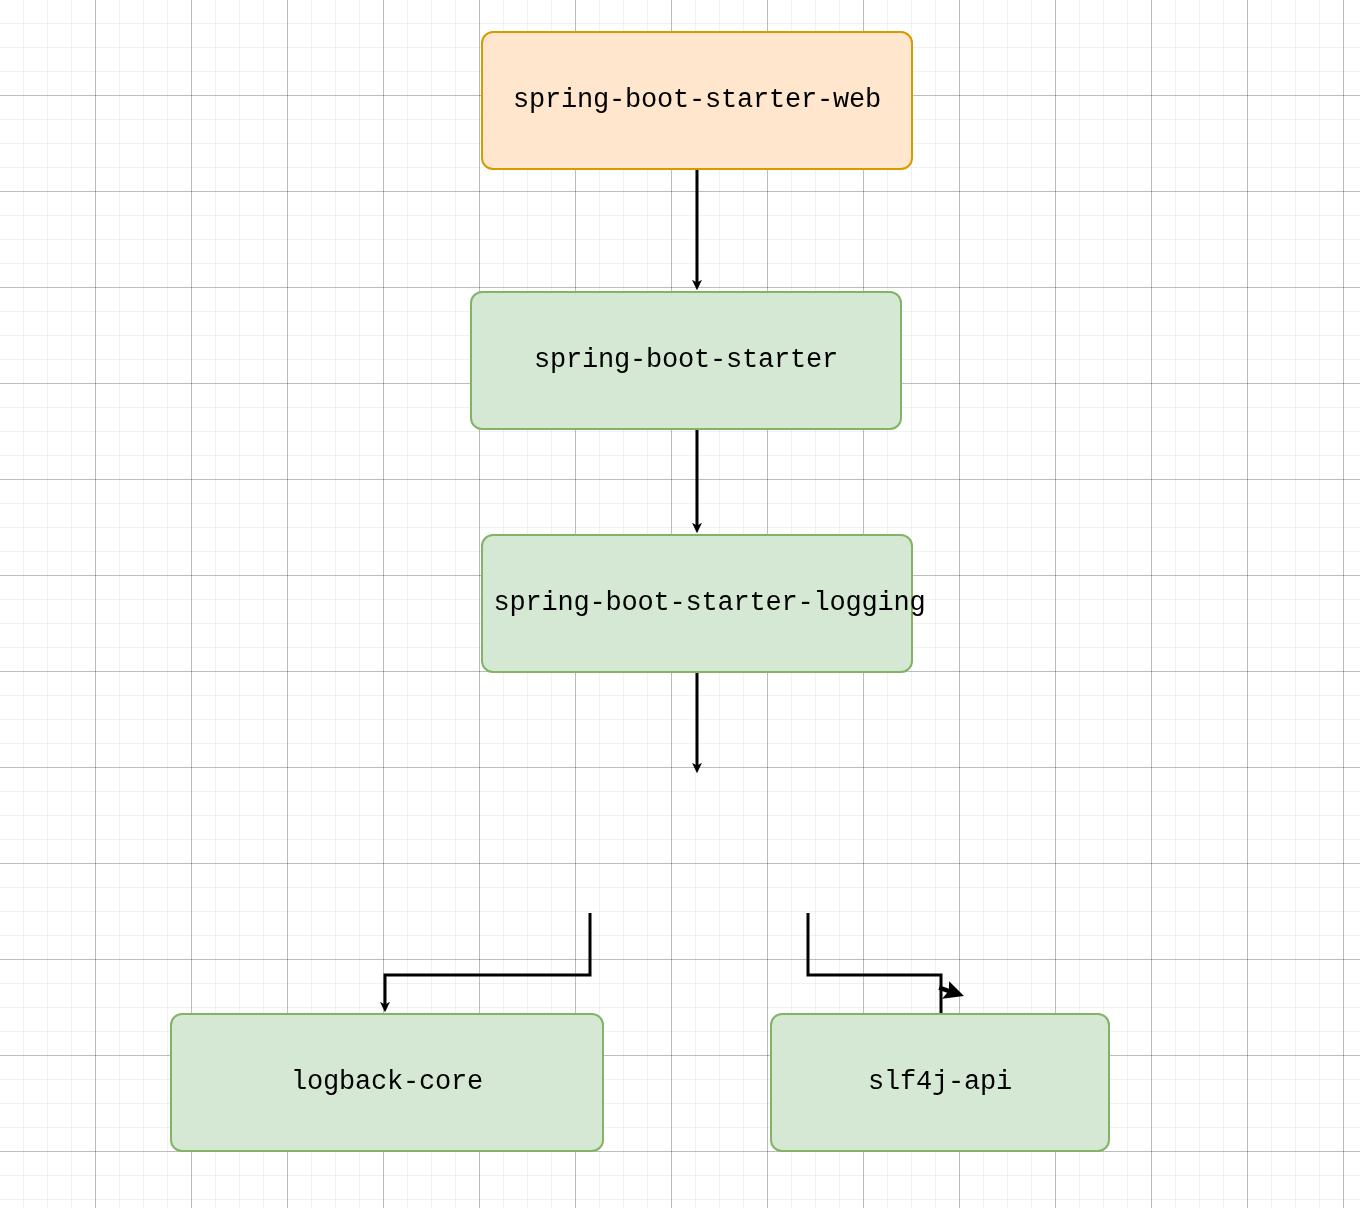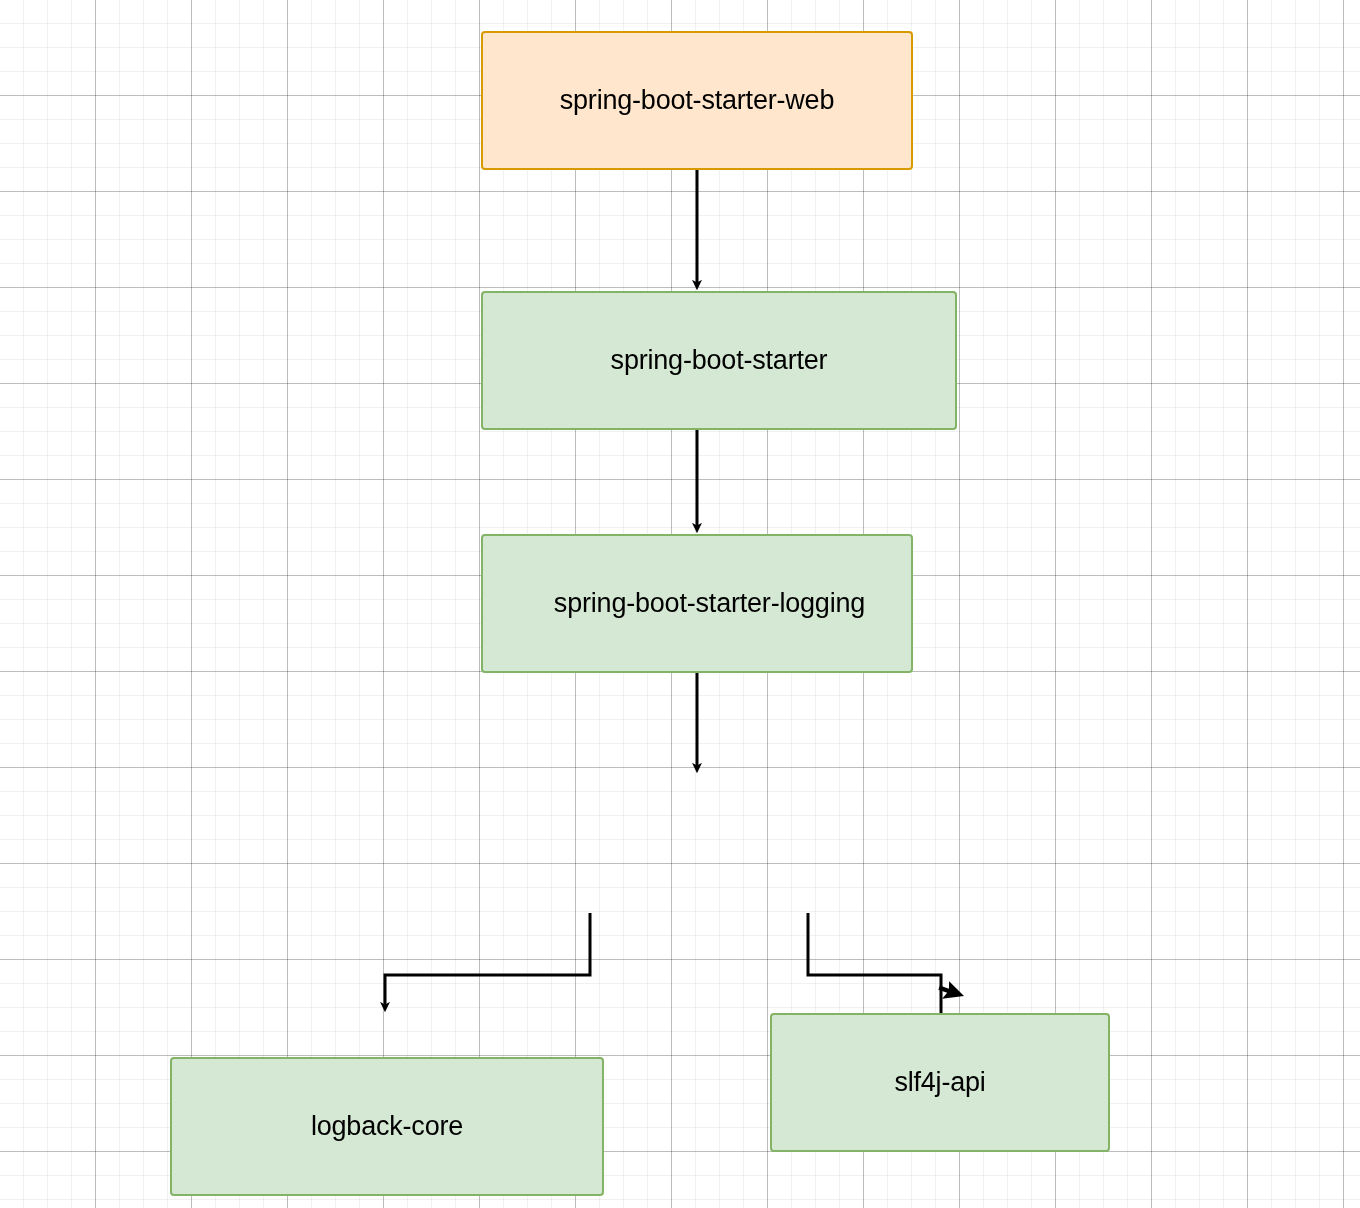--- a/index.html
+++ b/index.html
@@ -37,27 +37,28 @@
     position: absolute;
     left: 0;
     top: 0;
     width: 1360px;
     height: 1208px;
     pointer-events: none;
   }
   .node {
     position: absolute;
     box-sizing: border-box;
-    border-radius: 4px;
+    border-radius: 12px;
     border-width: 2px;
     border-style: solid;
     display: flex;
     align-items: center;
     justify-content: center;
     text-align: center;
+    font-family: Liberation Mono, monospace;
   }
   .node-label {
     font-size: 27px;
     line-height: 1.2;
     color: #000000;
     letter-spacing: -0.2px;
     white-space: nowrap;
   }
   #cursor {
     position: absolute;
@@ -82,30 +83,30 @@
         <path d="M 697 673 L 697 768" marker-end="url(#arrow)"></path>
         <path d="M 590 913 L 590 975 L 385 975 L 385 1007" marker-end="url(#arrow)"></path>
         <path d="M 808 913 L 808 975 L 941 975 L 941 1013"></path>
       </g>
   </svg>
 
   <div class="node" style="left: 481px; top: 31px; width: 432px; height: 139px; background: rgb(255, 230, 204); border-color: rgb(215, 155, 0);">
     <span class="node-label">spring-boot-starter-web</span>
   </div>
 
-  <div class="node" style="left: 481px; top: 291px; width: 476px; height: 139px; background: rgb(213, 232, 212); border-color: rgb(130, 179, 102);">
+  <div class="node" style="left: 470px; top: 291px; width: 432px; height: 139px; background: rgb(213, 232, 212); border-color: rgb(130, 179, 102);">
     <span class="node-label">spring-boot-starter</span>
   </div>
 
   <div class="node" style="left: 481px; top: 534px; width: 432px; height: 139px; background: rgb(213, 232, 212); border-color: rgb(130, 179, 102); padding-left: 25px;">
     <span class="node-label">spring-boot-starter-logging</span>
   </div>
 
 
-  <div class="node" style="left: 170px; top: 1013px; width: 434px; height: 139px; background: rgb(213, 232, 212); border-color: rgb(130, 179, 102); margin-top: 44px;">
+  <div class="node" style="left: 170px; top: 1013px; width: 434px; height: 139px; background: rgb(213, 232, 212); border-color: rgb(130, 179, 102);">
     <span class="node-label">logback-core</span>
   </div>
 
   <div class="node" style="left: 770px; top: 1013px; width: 340px; height: 139px; background: rgb(213, 232, 212); border-color: rgb(130, 179, 102);">
     <span class="node-label">slf4j-api</span>
   </div>
 
   <svg id="cursor" width="26" height="30" viewBox="0 0 26 30" style="left: 963px; top: 995px; transform: rotate(135deg); transform-origin: 1px 1px;">
     <path d="M 1 1 L 1 22 L 6.6 16.8 L 10.6 25.5 L 14.6 23.6 L 10.6 15.2 L 18.4 14.6 Z" fill="#000000"></path>
   </svg>

